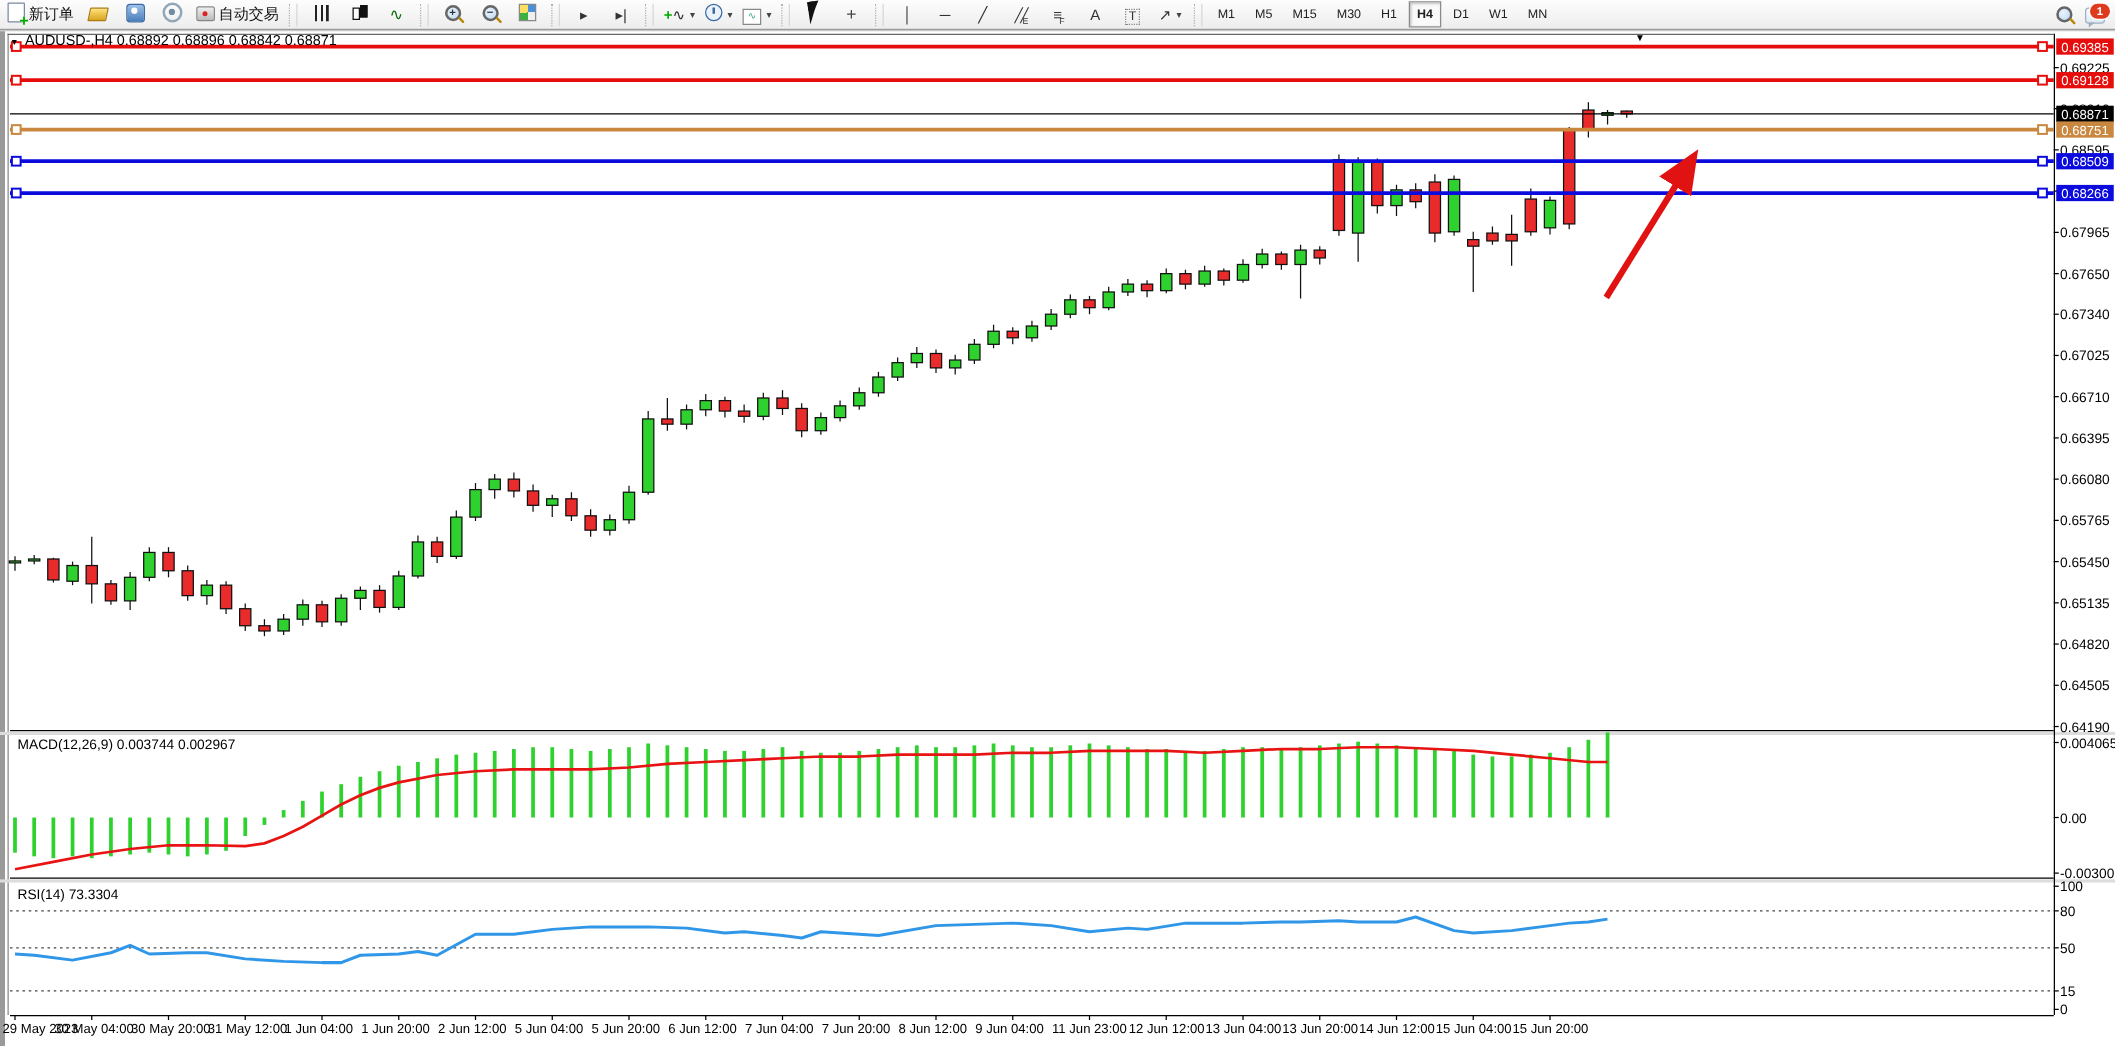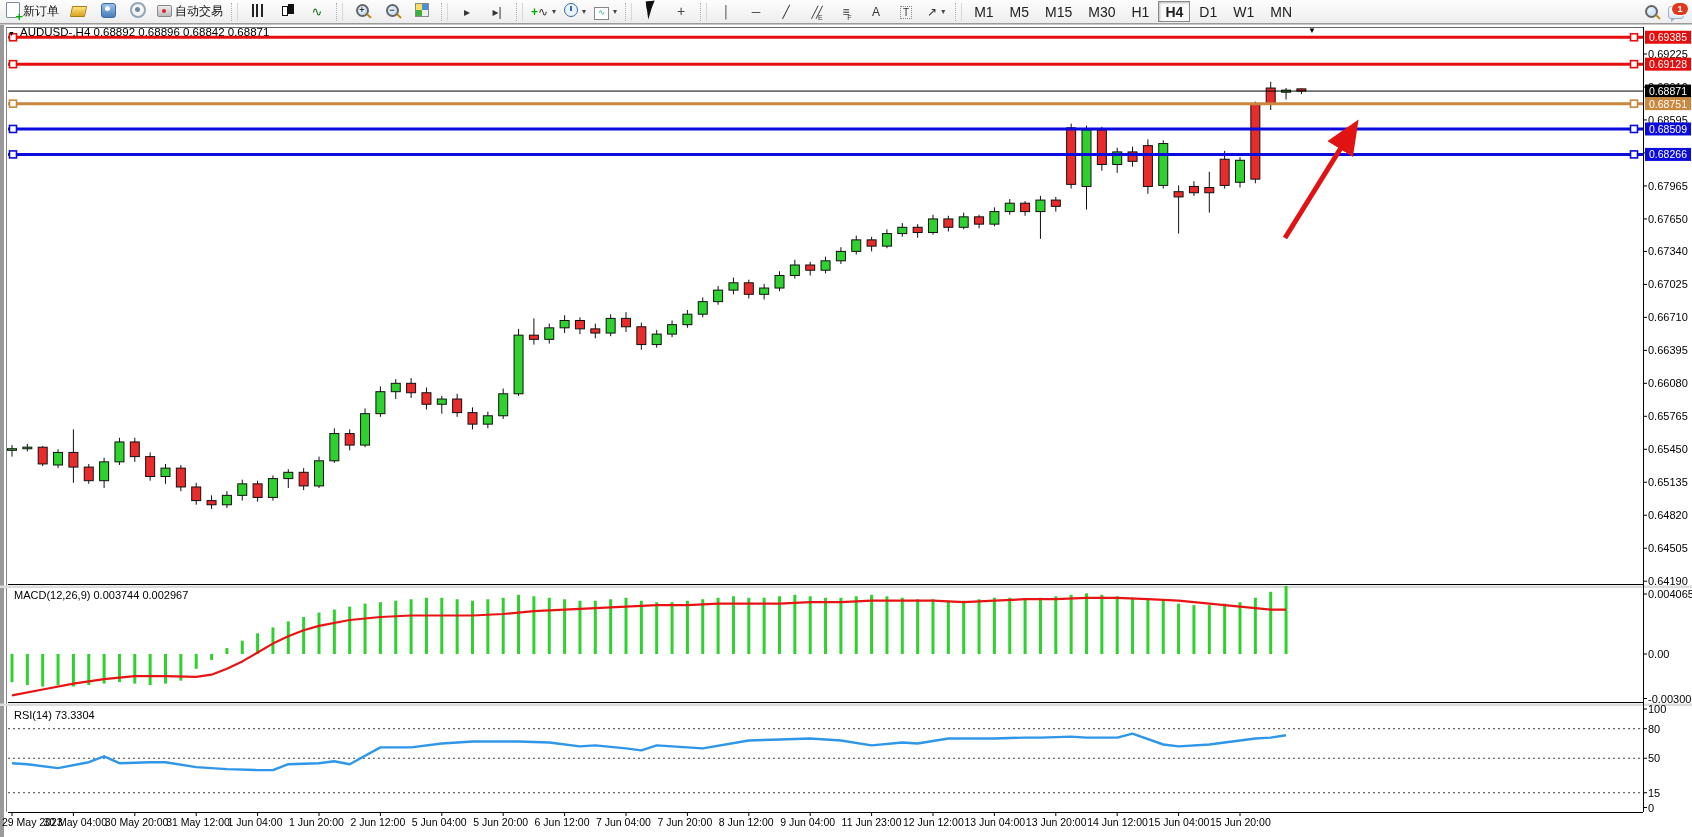--- a/index.html
+++ b/index.html
@@ -10,21 +10,21 @@
     background:linear-gradient(#fdfdfd,#ededed);border-bottom:1px solid #9a9a9a;
     display:flex;align-items:center;font-size:12px;color:#222;}
   .tb-group{display:flex;align-items:center;height:23px;padding:0 2px;}
   .tb-sep{width:5px;height:18px;margin:0 2px;
     border-left:1px dotted #b0b0b0;border-right:1px solid #d8d8d8;}
   .tb-btn{display:flex;align-items:center;gap:3px;height:20px;min-width:22px;
     padding:0 3px;border:1px solid transparent;border-radius:2px;justify-content:center;
     cursor:default;position:relative;}
   .tb-btn .cap{font-size:12px;color:#111;}
   .tb-btn .caret{font-size:8px;color:#444;margin-left:1px;}
-  .tf-btn{height:19px;padding:0 6px;margin:0 1px;font-size:14px;color:#222;
+  .tf-btn{height:19px;padding:0 6px;margin:0 1px;font-size:10px;color:#222;
     border:1px solid transparent;display:flex;align-items:center;}
   .tf-btn.active{background:#fafafa;border:1px solid #8a8a8a;
     box-shadow:inset 1px 1px 2px rgba(0,0,0,.25);font-weight:bold;}
   #tb-right{margin-left:auto;display:flex;align-items:center;gap:10px;padding-right:8px;}
   
   .ic{display:inline-block;position:relative;}
   .i-doc{width:12px;height:14px;background:#fff;border:1px solid #7a8aa0;border-radius:1px;}
   .i-doc::after{content:"+";position:absolute;right:-4px;bottom:-5px;color:#0a0;
     font-weight:bold;font-size:13px;line-height:11px;text-shadow:0 0 1px #fff;}
   .i-gold{width:13px;height:9px;margin-top:3px;background:linear-gradient(#ffe27a,#d9a520);

